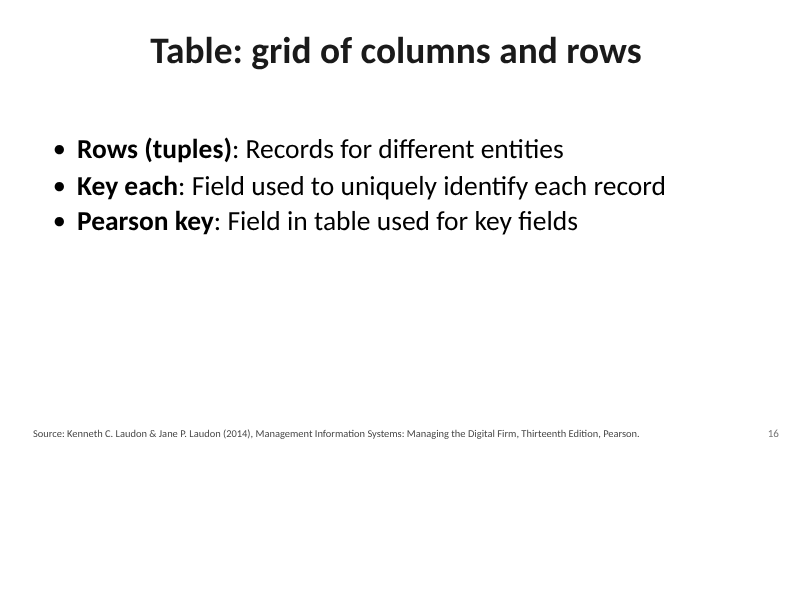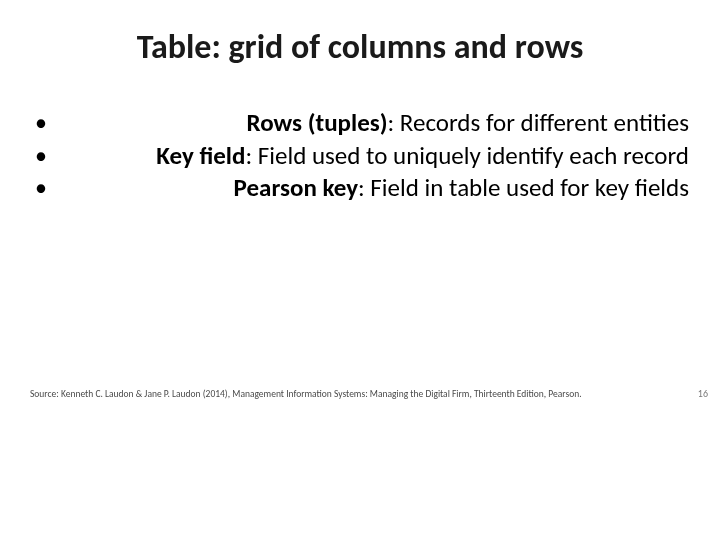--- a/index.html
+++ b/index.html
@@ -26,22 +26,21 @@
     padding-top: 26px;
     padding-bottom: 8px;
     letter-spacing: 0px;
   }
   .content {
     padding: 30px 28px 0 28px;
   }
   ul {
     list-style: none;
     padding: 0;
-    margin: 3px;
-    text-align: right;
+    margin: 16px;
   }
   li {
     font-size: 25px;
     line-height: 1.22;
     color: #000000;
     padding-left: 26px;
     position: relative;
     margin-bottom: 2px;
   }
   li::before {
@@ -73,19 +72,19 @@
   }
 </style>
 </head>
 <body>
 
 <div class="slide">
   <div class="title">Table: grid of columns and rows</div>
   <div class="content">
     <ul>
       <li><span class="term">Rows (tuples)</span><span>: Records for different entities</span></li>
-      <li><span class="term">Key field</span><span>: Field used to uniquely identify each record</span></li>
+      <li><span class="term">Key each</span><span>: Field used to uniquely identify each record</span></li>
       <li><span class="term">Pearson key</span><span>: Field in table used for key fields</span></li>
     </ul>
   </div>
   <div class="source">Source: Kenneth C. Laudon &amp; Jane P. Laudon (2014), Management Information Systems: Managing the Digital Firm, Thirteenth Edition, Pearson.</div>
   <div class="page-num">16</div>
 </div>
 
 </body></html>

